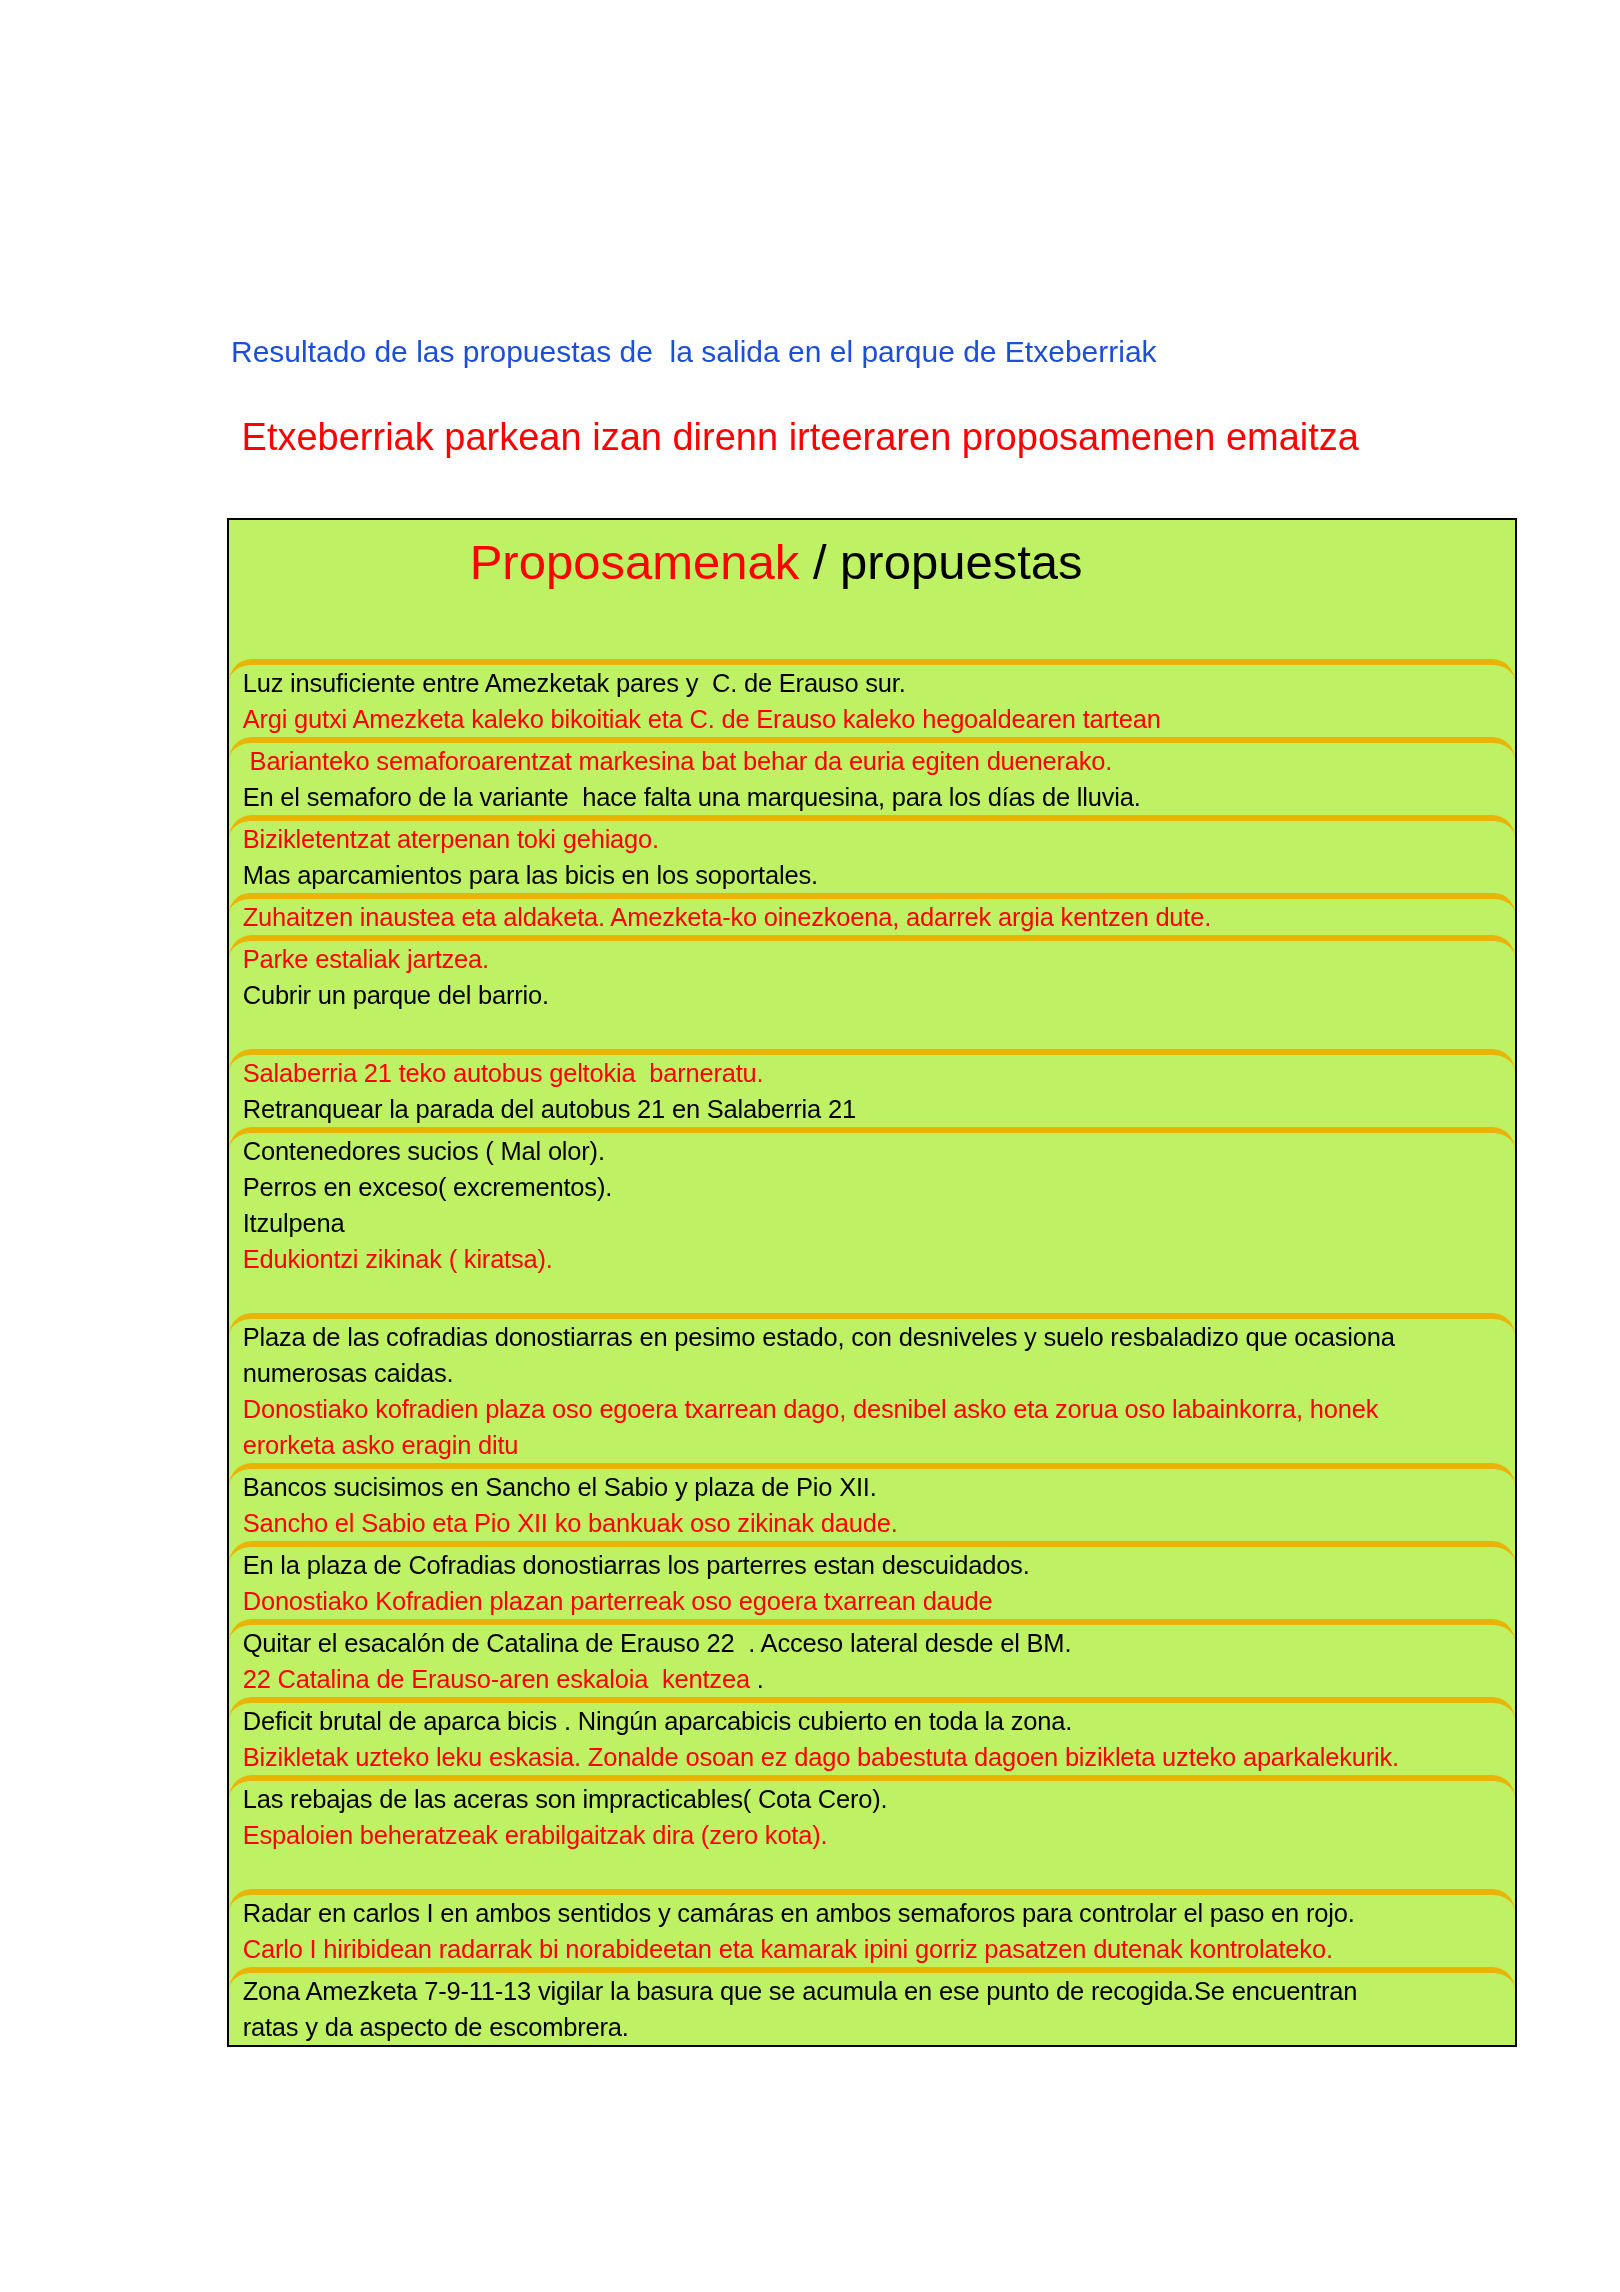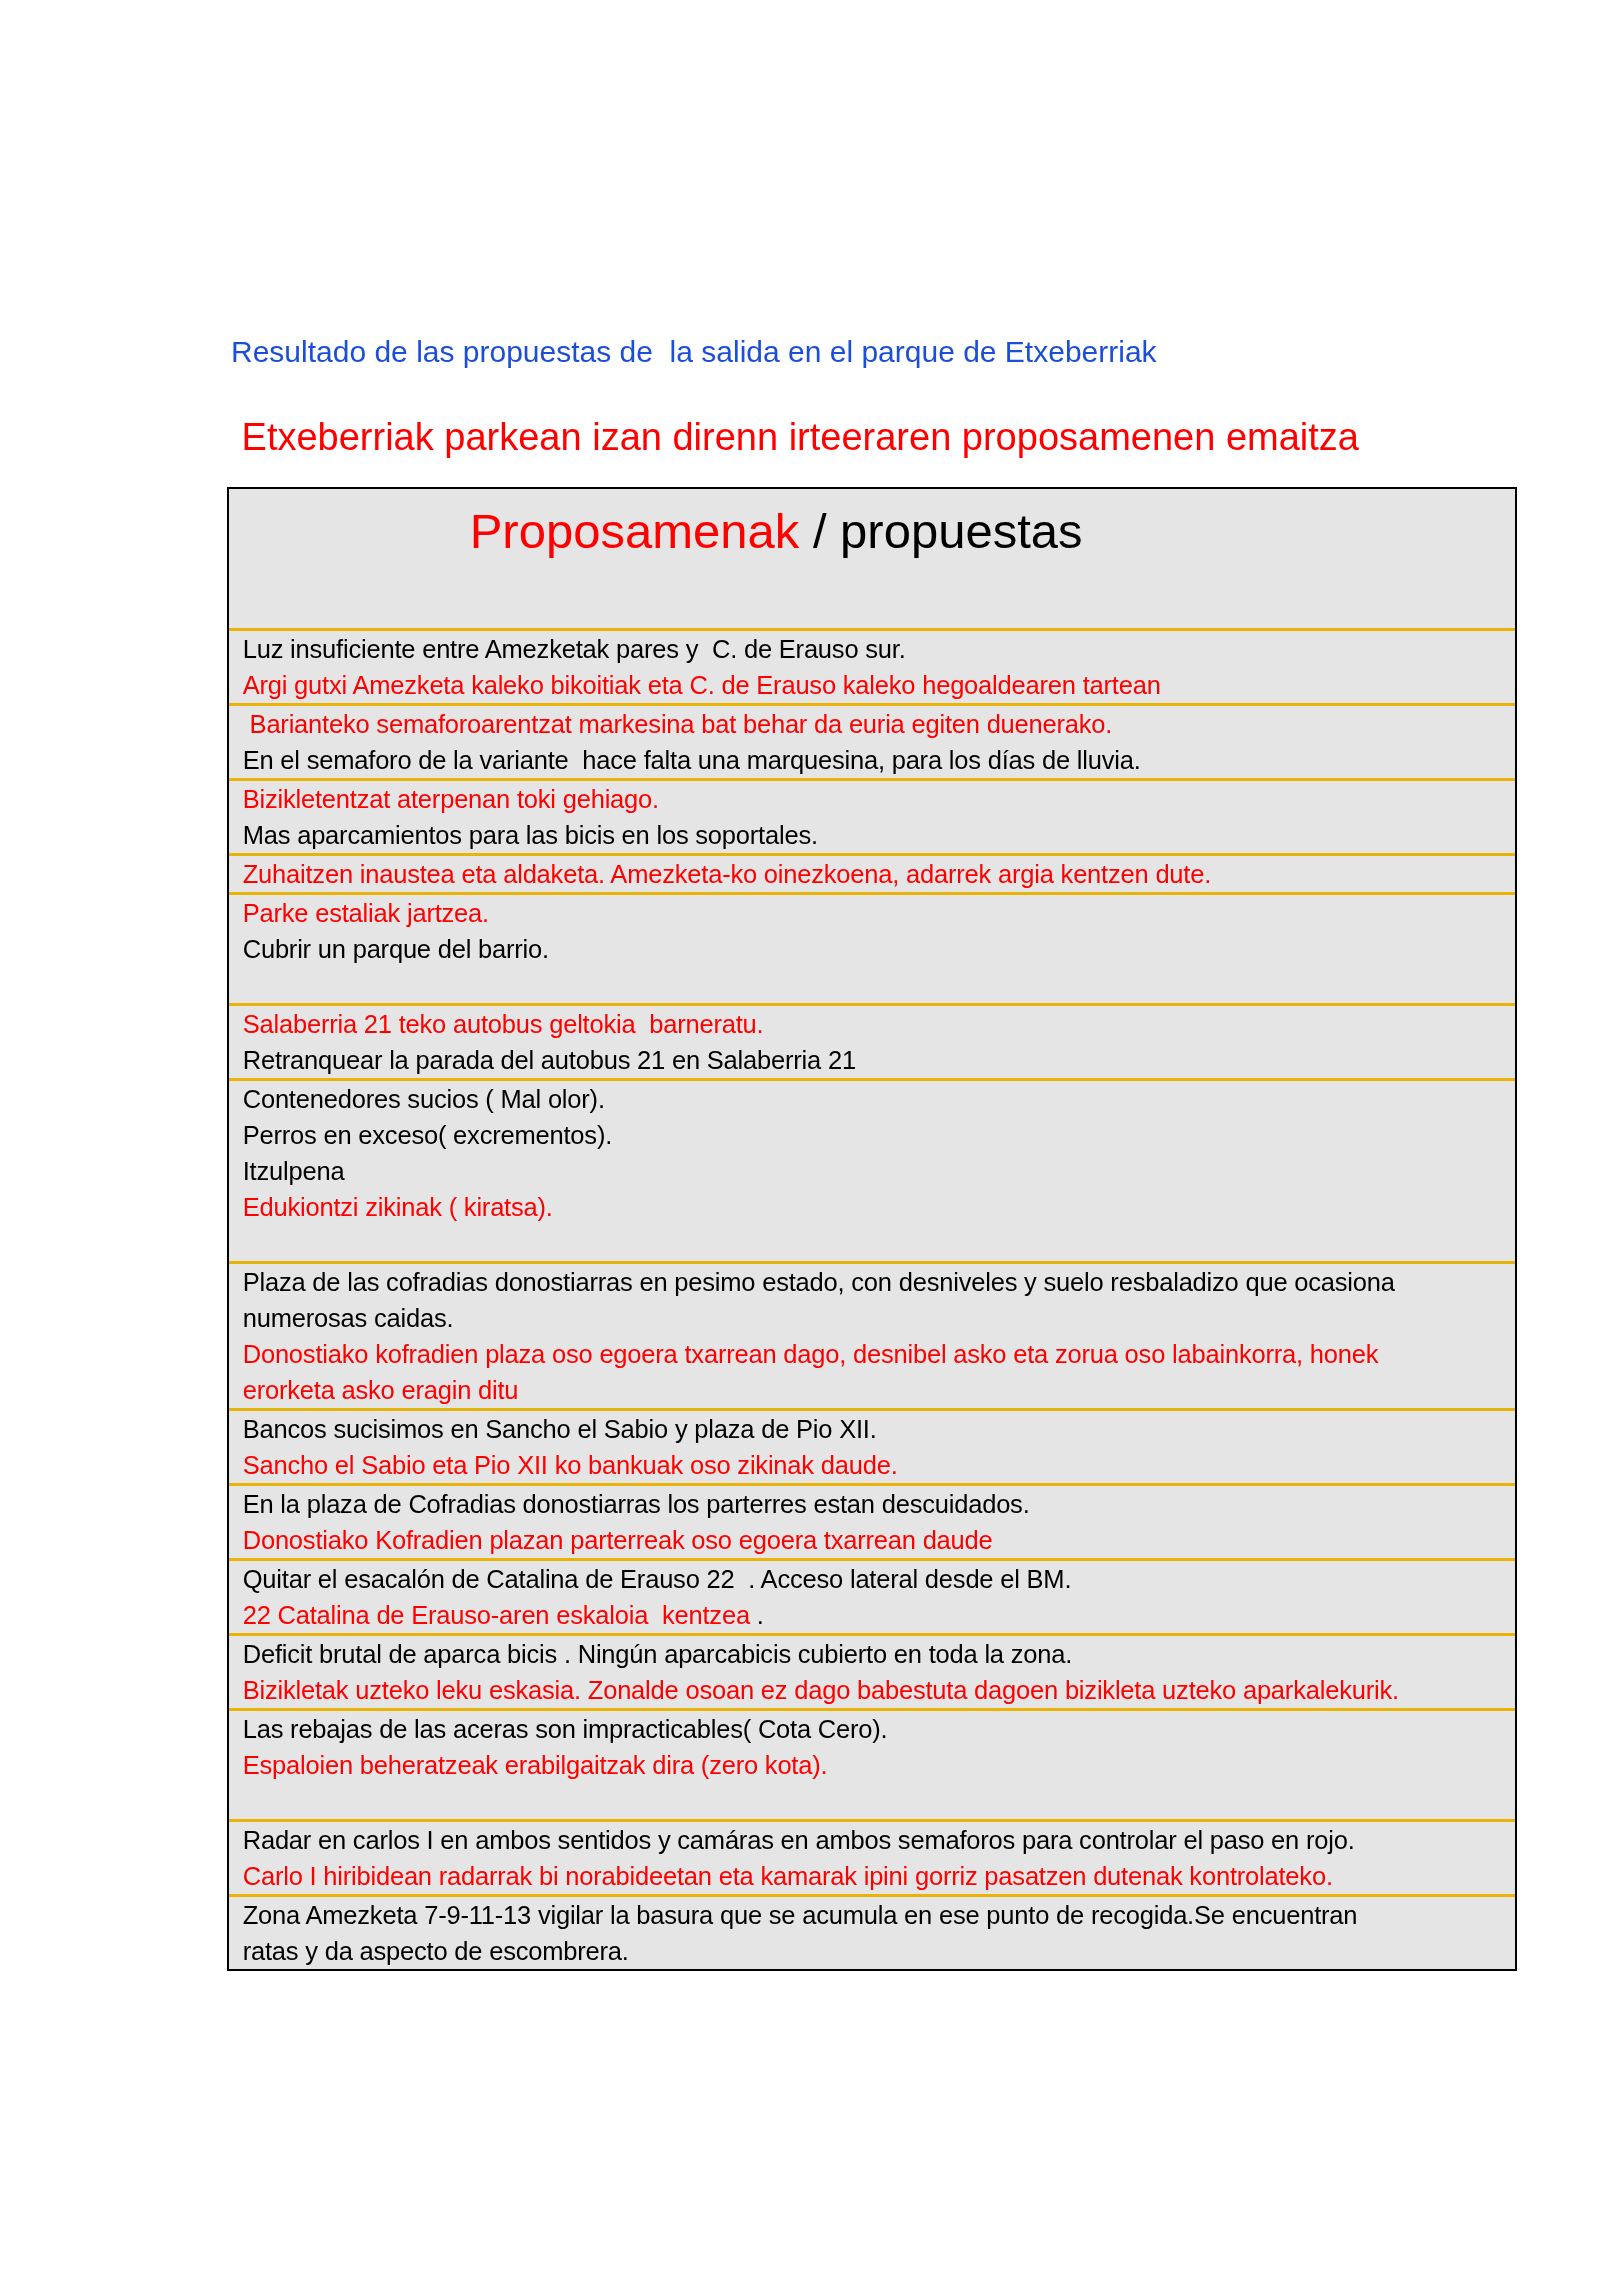--- a/index.html
+++ b/index.html
@@ -24,32 +24,33 @@
     position: absolute;
     left: 231px;
     top: 416px;
     font-size: 38px;
     color: #ff0000;
     white-space: pre;
   }
   .ptable {
     position: absolute;
     left: 227px;
-    top: 487px;
+    top: 518px;
     width: 1290px;
     border: 2px solid #000000;
     box-sizing: border-box;
-    background: #e5e5e5;
+    background: #bef264;
   }
   .trow {
     padding: 0 13.7px;
     box-sizing: border-box;
   }
   .trow + .trow {
-    border-top: 3px solid #eab308;
+    border-top: 6px solid #eab308;
+    border-radius: 23px;
   }
   .trow.theader {
     min-height: 139px;
   }
   .hline {
     padding-left: 227px;
     padding-top: 13.7px;
     font-size: 49px;
     white-space: pre;
   }

